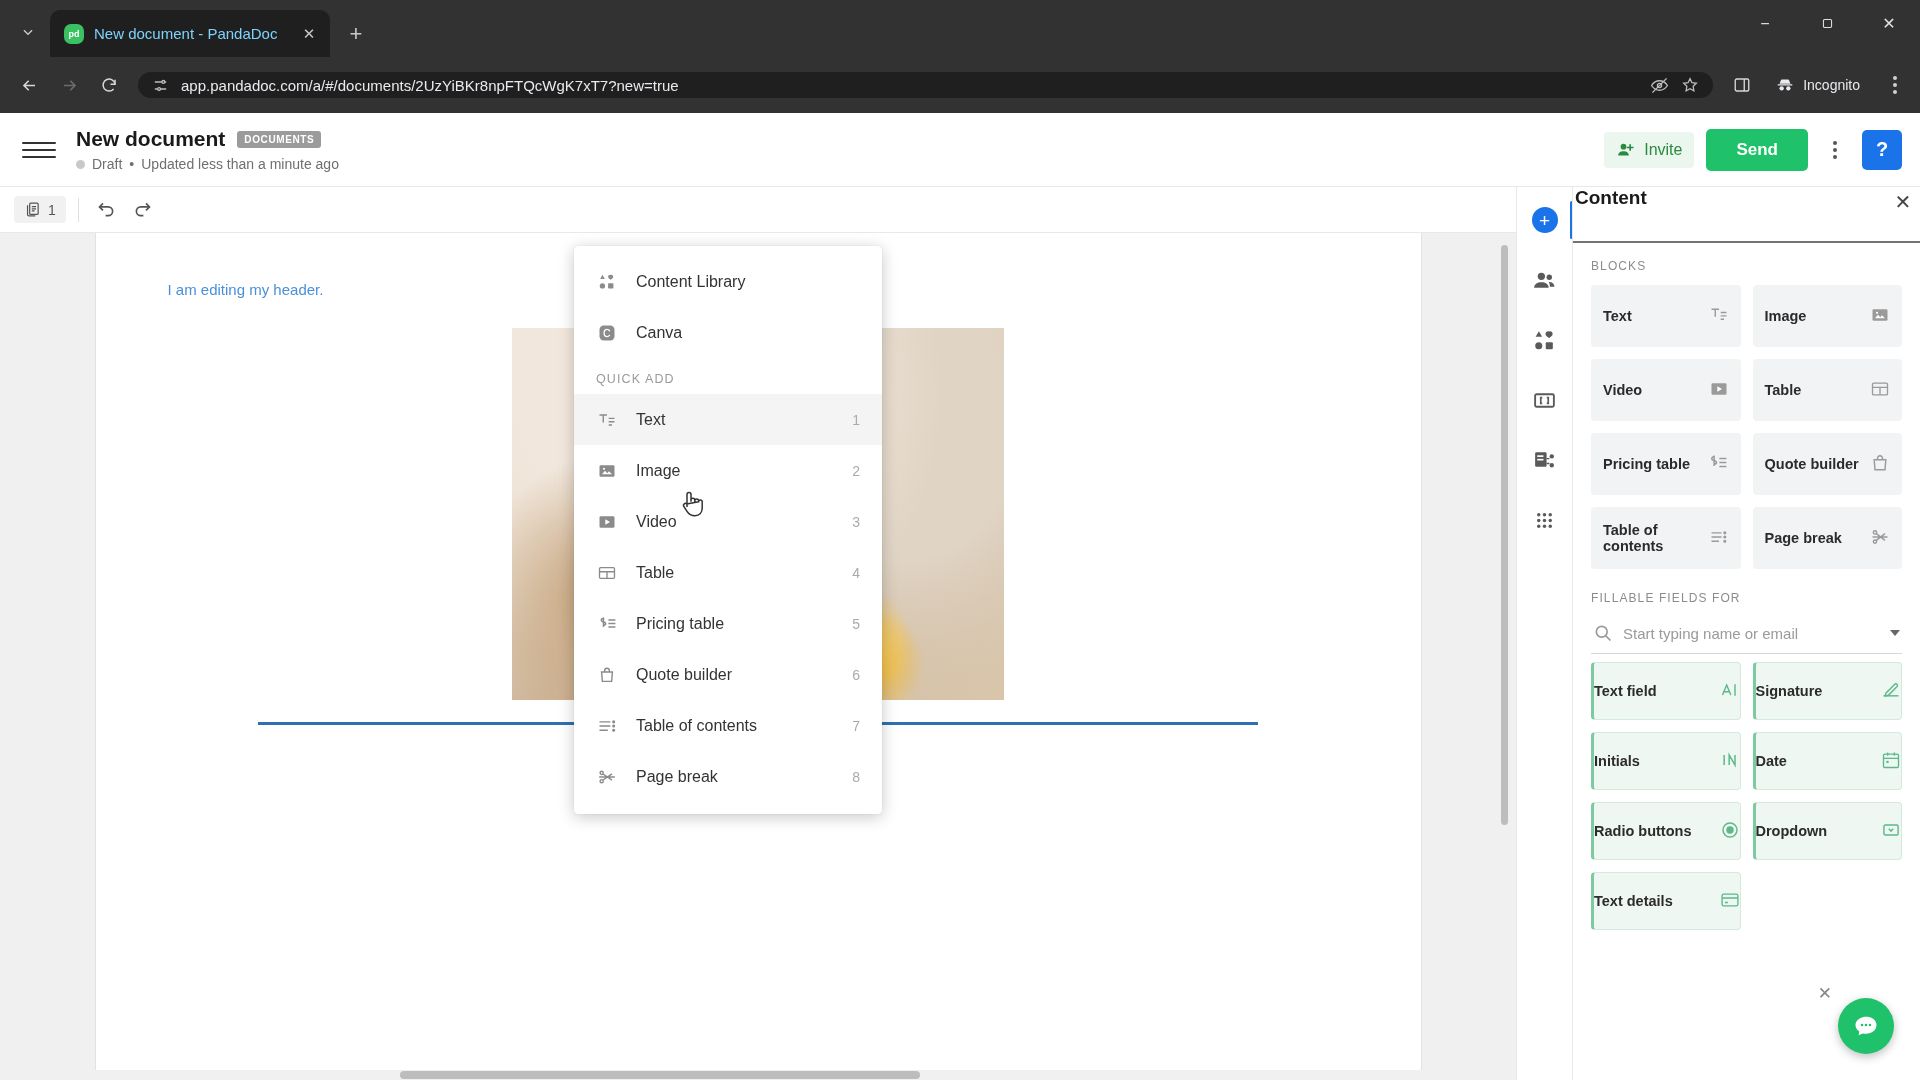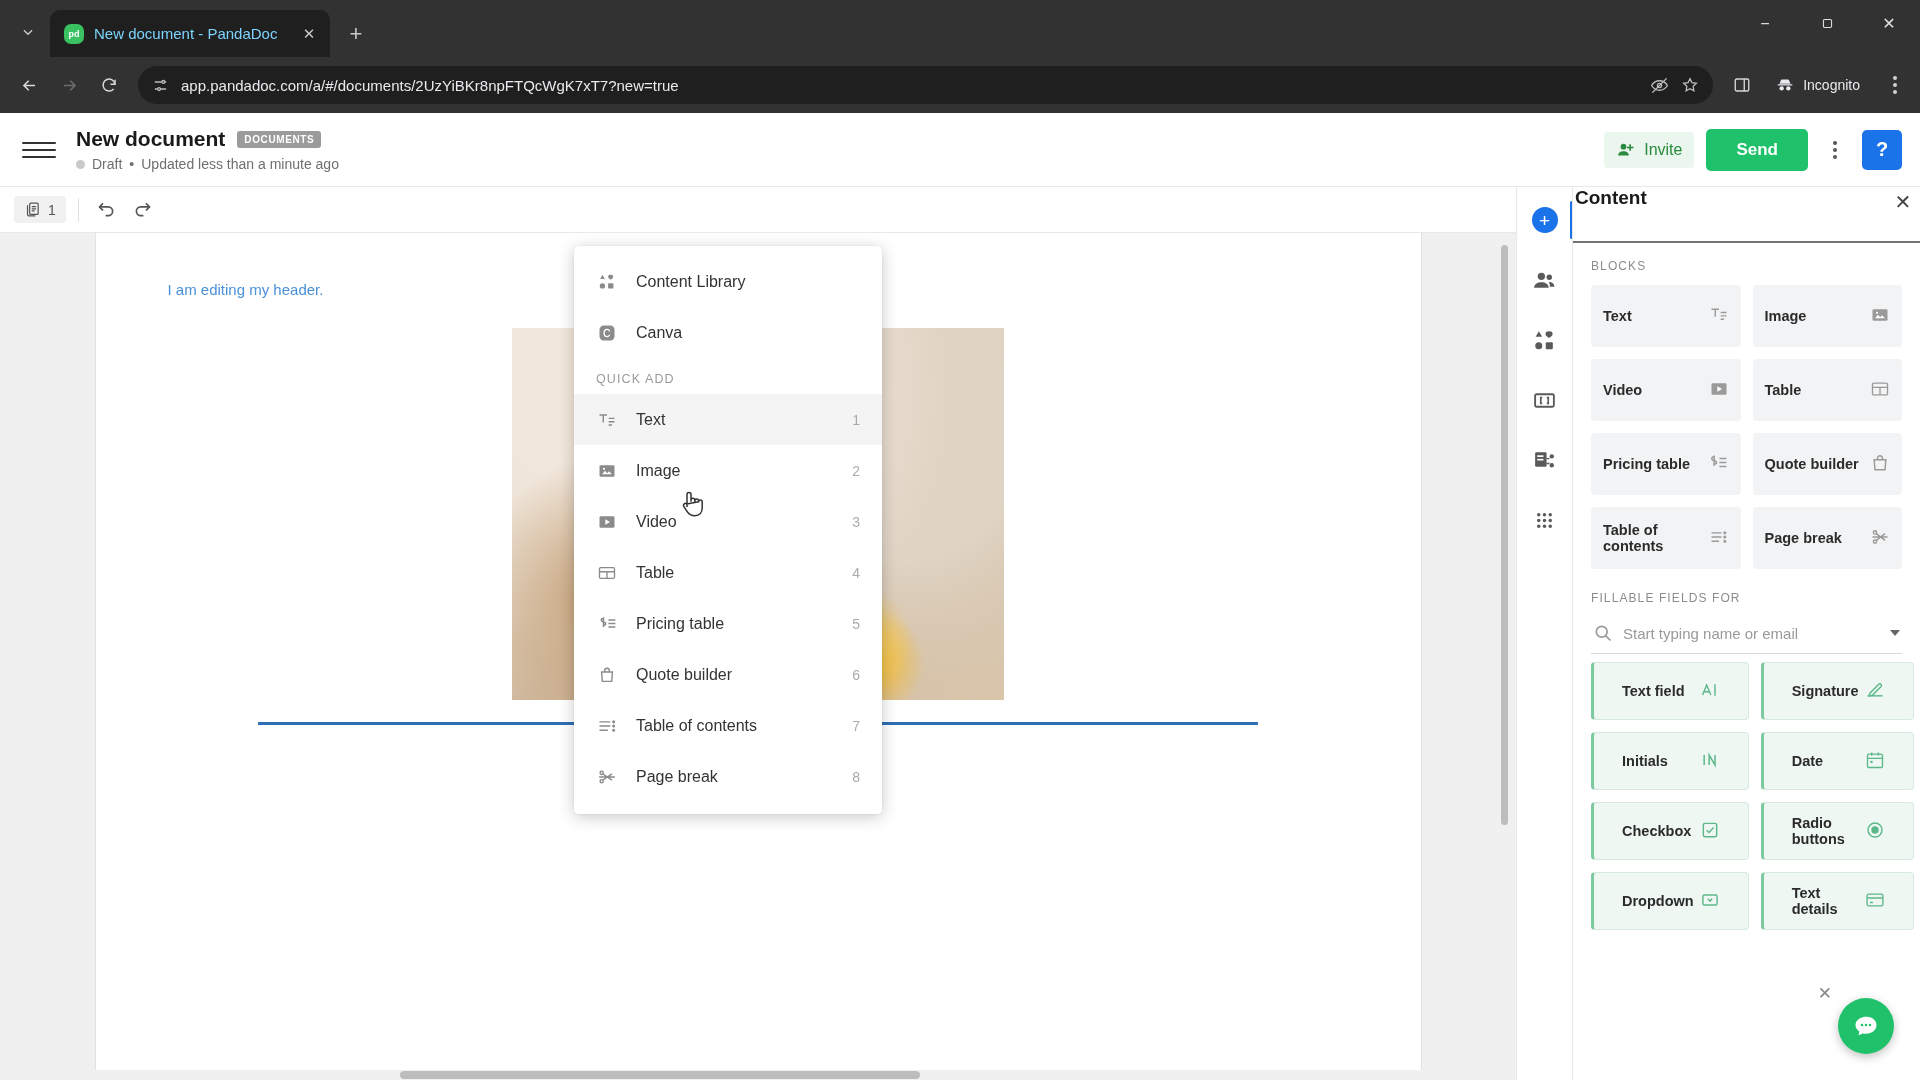--- a/index.html
+++ b/index.html
@@ -57,21 +57,21 @@
   .toolbar {
     height: 56px; background: #323233; display: flex; align-items: center;
     padding: 0 10px; gap: 2px;
   }
   .nav-btn {
     width: 38px; height: 38px; display: flex; align-items: center;
     justify-content: center; border-radius: 50%; color: #d8d8d8; cursor: pointer;
   }
   .nav-btn.disabled { color: #6d6d6d; }
   .omnibox {
-    flex: 1; height: 38px; background: #1f1f20; border-radius: 19px;
+    flex: 1; height: 26px; background: #1f1f20; border-radius: 19px;
     display: flex; align-items: center; padding: 0 14px; margin: 0 8px;
     gap: 12px; position: relative;
   }
   .omnibox-url {
     flex: 1; color: #e8eaed; font-size: 15px; white-space: nowrap; overflow: hidden;
   }
   .omni-icon { color: #bdbdbd; display: flex; align-items: center; flex: none; cursor: pointer; }
   .tb-right { display: flex; align-items: center; gap: 4px; }
   .incognito-pill {
     height: 34px; border-radius: 17px; display: flex; align-items: center;
@@ -214,21 +214,21 @@
   }
   .grid2 { display: grid; grid-template-columns: 1fr 1fr; gap: 12px; }
   .block-card {
     background: #f2f3f4; border-radius: 4px; height: 62px; padding: 0 12px;
     display: flex; align-items: center; justify-content: space-between;
     cursor: pointer; color: #2b2b2b; font-size: 14.5px; font-weight: bold;
   }
   .block-card .bi { color: #9a9a9a; flex: none; margin-left: 6px; }
   .field-card {
     background: #eef7f1; border: 1px solid #d5e9dd; border-left: 3px solid #7dc9a0;
-    border-radius: 4px; height: 58px; padding: 0 28px;
+    border-radius: 4px; height: 58px; padding: 0 0;
     display: flex; align-items: center; justify-content: space-between;
     cursor: pointer; color: #2b2b2b; font-size: 14.5px; font-weight: bold;
   }
   .field-card .bi { color: #5cb88a; flex: none; margin-left: 6px; }
   .assignee {
     display: flex; align-items: center; gap: 10px; border-bottom: 1px solid #d8d8d8;
     padding: 6px 2px 10px; margin-bottom: 8px; cursor: pointer;
   }
   .assignee input {
     flex: 1; border: none; outline: none; font-size: 15px; color: #666;
@@ -630,29 +630,20 @@
               <span>Date</span>
               <span class="bi">
                 <svg width="20" height="20" viewBox="0 0 24 24" fill="none" stroke="currentColor" stroke-width="1.6">
                     <rect x="3" y="5" width="18" height="16" rx="1.6"></rect>
                     <path d="M3 10h18M8 3v4M16 3v4"></path>
                     <rect x="6.5" y="13" width="2.6" height="2.6" fill="currentColor" stroke="none"></rect>
                   </svg>
               </span>
             </div>
             <div class="field-card">
-              <span>Checkbox</span>
-              <span class="bi">
-                <svg width="20" height="20" viewBox="0 0 24 24" fill="none" stroke="currentColor" stroke-width="1.7">
-                    <rect x="4" y="4" width="16" height="16" rx="2"></rect>
-                    <path d="M8 12.3l2.8 2.8L16.4 9"></path>
-                  </svg>
-              </span>
-            </div>
-            <div class="field-card">
               <span>Radio buttons</span>
               <span class="bi">
                 <svg width="20" height="20" viewBox="0 0 24 24" fill="none" stroke="currentColor" stroke-width="1.7">
                     <circle cx="12" cy="12" r="8.4"></circle>
                     <circle cx="12" cy="12" r="3.6" fill="currentColor"></circle>
                   </svg>
               </span>
             </div>
             <div class="field-card">
               <span>Dropdown</span>

